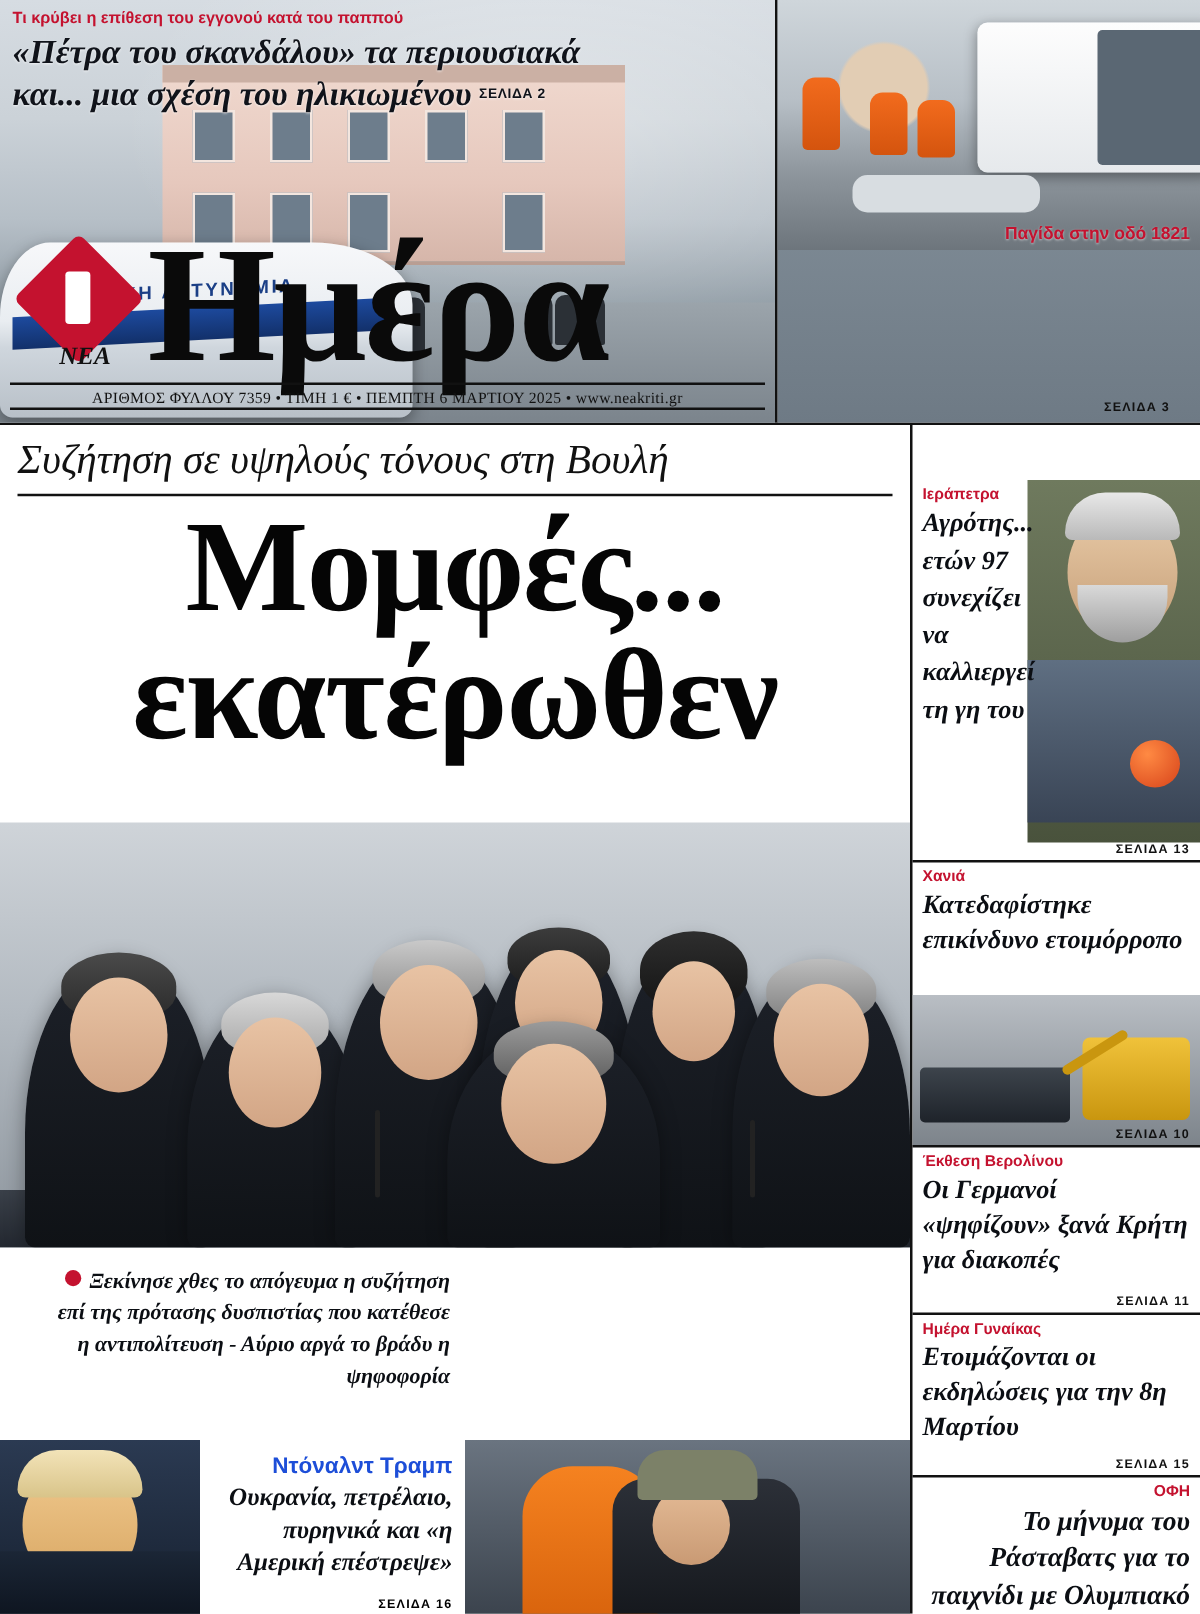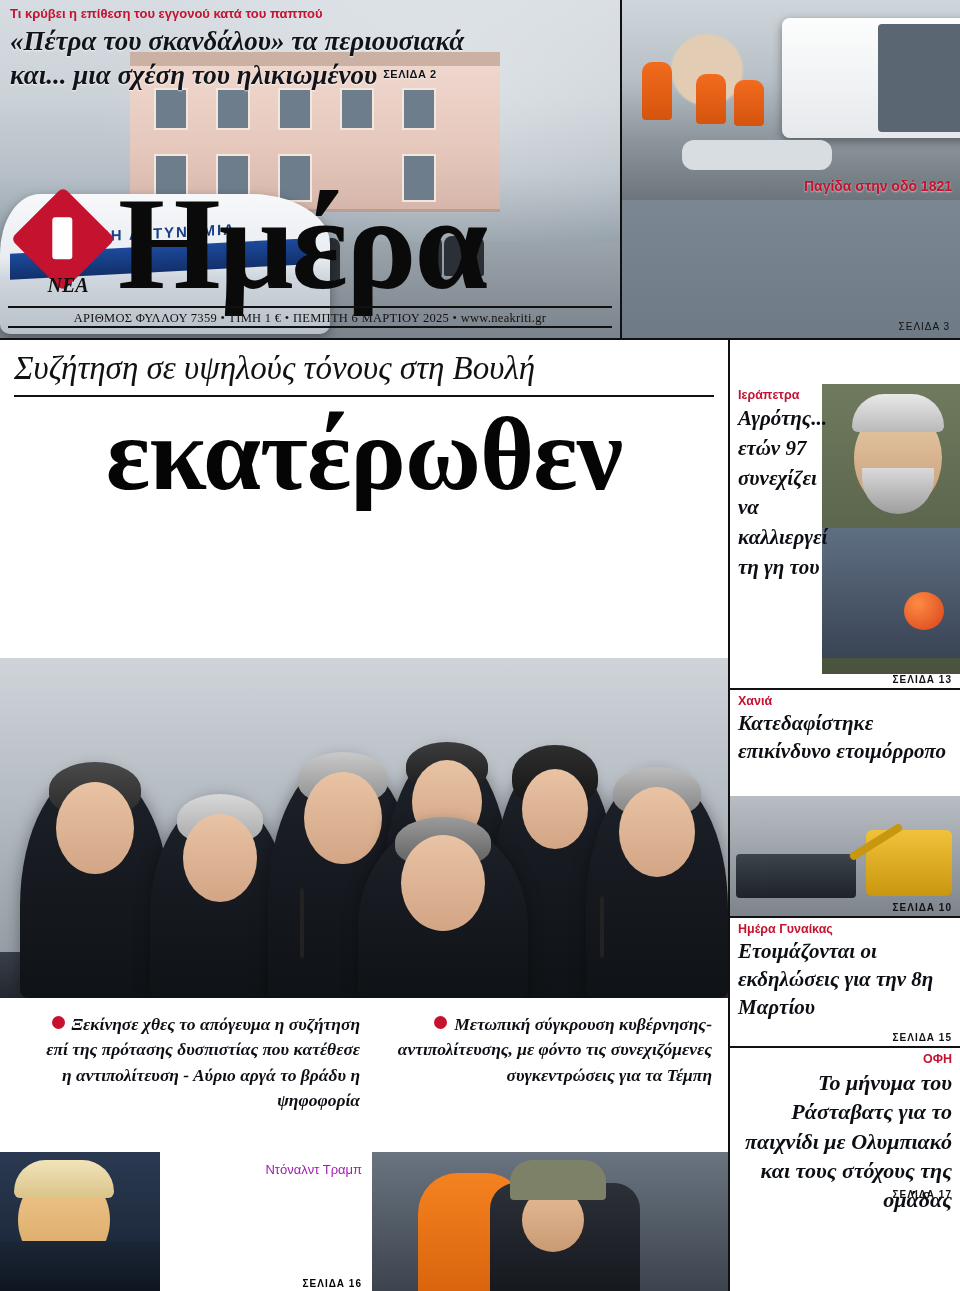--- a/index.html
+++ b/index.html
@@ -153,22 +153,22 @@
     font-family:"Liberation Sans", sans-serif;
     text-shadow:0 1px 2px rgba(255,255,255,.6);
   }
   .tr-head {
     position:absolute; right:8px; top:194px; width:324px; z-index:4;
     text-align:right; font-style:italic; font-weight:bold;
     font-size:28px; line-height:1.3; color:#0c0f14;
     text-shadow:0 1px 3px rgba(255,255,255,.8);
   }
   .tr-pageref {
-    position:absolute; right:10px; bottom:6px;
-    font-size:10px; font-weight:normal; letter-spacing:1px; color:#111;
+    position:absolute; right:24px; bottom:6px;
+    font-size:10px; font-weight:bold; letter-spacing:1px; color:#111;
     font-family:"Liberation Sans", sans-serif;
   }
 
   
   .body-wrap { display:flex; width:960px; height:953px; border-top:2px solid #111; }
   .main-col { width:730px; position:relative; border-right:2px solid #111; }
   .side-col { width:230px; position:relative;margin-top:44px; }
 
   
   .lead-kicker {
@@ -246,21 +246,21 @@
     border-radius:50px 50px 10px 10px; background:linear-gradient(#f2e3b8,#d9c489);
   }
   .mb-trump-suit {
     position:absolute; left:0; bottom:0; width:160px; height:52px;
     background:linear-gradient(#1b2636,#0e1520);
   }
   .mb-text {
     width:212px; padding:10px 10px 0 10px; position:relative;
     background:#fff; text-align:right;
   }
-  .mb-kicker { color:#a21caf; font-weight:normal; font-size:13px; font-family:"Liberation Sans", sans-serif; }
+  .mb-kicker { color:#1d4ed8; font-weight:bold; font-size:18px; font-family:"Liberation Sans", sans-serif; }
   .mb-head { font-style:italic; font-weight:bold; font-size:20px; line-height:1.3; color:#0b0e13; margin-top:2px; }
   .mb-pageref { position:absolute; right:10px; bottom:4px; font-size:10px; font-weight:bold; letter-spacing:1px; font-family:"Liberation Sans", sans-serif; }
   .mb-photo-r {
     width:356px; height:141px; position:relative; overflow:hidden;
     background:linear-gradient(#6a7480,#3b434d);
   }
   .mb-player {
     position:absolute; left:46px; bottom:0; width:108px; height:120px;
     background:linear-gradient(#f58220,#d9640d); border-radius:40px 40px 0 0;
   }
@@ -385,20 +385,21 @@
     </div>
   </div>
 
   <div class="body-wrap">
 
     <div class="main-col">
 
       <div class="lead-kicker">Συζήτηση σε υψηλούς τόνους στη Βουλή</div>
 
       <div class="lead-title">
+        <span class="l2">Μομφές...</span>
         <span class="l2">εκατέρωθεν</span>
       </div>
 
       <div class="lead-photo">
         <div class="desk"></div>
 
         <div class="pol" style="left:20px; width:150px; height:230px;">
           <div class="hair" style="top:-6px; width:92px; height:54px; background:linear-gradient(#4a4a4a,#2a2a2a);"></div>
           <div class="face" style="top:14px; width:78px; height:92px;"></div>
         </div>
@@ -435,33 +436,33 @@
 
         <div class="mic" style="left:300px; bottom:40px; height:70px;"></div>
         <div class="mic" style="left:600px; bottom:40px; height:62px;"></div>
       </div>
 
       <div class="bullets">
         <div class="bcol left">
           <div class="btxt"><span class="bdot"></span><span>Ξεκίνησε χθες το απόγευμα η συζήτηση επί της πρότασης δυσπιστίας που κατέθεσε η αντιπολίτευση - Αύριο αργά το βράδυ η ψηφοφορία</span></div>
         </div>
         <div class="bcol right">
-          <div class="btxt"><span class="bdot"></span><span>Μετωπική σύγκρουση κυβέρνησης-αντιπολίτευσης, με φόντο τις συνεχιζόμενες συγκεντρώσεις για τα Τέμπη</span></div>
           <div class="bpages">ΣΕΛΙΔΕΣ 8-9</div>
         </div>
       </div>
 
       <div class="main-bottom">
         <div class="mb-photo-l">
           <div class="mb-trump-face"></div>
           <div class="mb-trump-hair"></div>
           <div class="mb-trump-suit"></div>
         </div>
         <div class="mb-text">
           <div class="mb-kicker">Ντόναλντ Τραμπ</div>
+          <div class="mb-head">Ουκρανία, πετρέλαιο, πυρηνικά και «η Αμερική επέστρεψε»</div>
           <div class="mb-pageref">ΣΕΛΙΔΑ 16</div>
         </div>
         <div class="mb-photo-r">
           <div class="mb-player"></div>
           <div class="mb-coach"></div>
           <div class="mb-coach-face"></div>
           <div class="mb-cap"></div>
         </div>
       </div>
     </div>
@@ -487,20 +488,25 @@
         <div class="sb-kicker">Χανιά</div>
         <div class="sb-head">Κατεδαφίστηκε επικίνδυνο ετοιμόρροπο</div>
         <div class="sb2-photo">
           <div class="sb2-truck"></div>
           <div class="sb2-exc"></div>
           <div class="sb2-arm"></div>
         </div>
         <div class="sb-pageref">ΣΕΛΙΔΑ 10</div>
       </div>
 
+      <div class="side-block sb3">
+        <div class="sb-kicker">Έκθεση Βερολίνου</div>
+        <div class="sb-head">Οι Γερμανοί «ψηφίζουν» ξανά Κρήτη για διακοπές</div>
+        <div class="sb-pageref">ΣΕΛΙΔΑ 11</div>
+      </div>
 
       <div class="side-block sb4">
         <div class="sb-kicker">Ημέρα Γυναίκας</div>
         <div class="sb-head">Ετοιμάζονται οι εκδηλώσεις για την 8η Μαρτίου</div>
         <div class="sb-pageref">ΣΕΛΙΔΑ 15</div>
       </div>
 
       <div class="side-block sb5">
         <div class="sb-kicker" style="text-align:right;">ΟΦΗ</div>
         <div class="sb-head">Το μήνυμα του Ράσταβατς για το παιχνίδι με Ολυμπιακό και τους στόχους της ομάδας</div>

